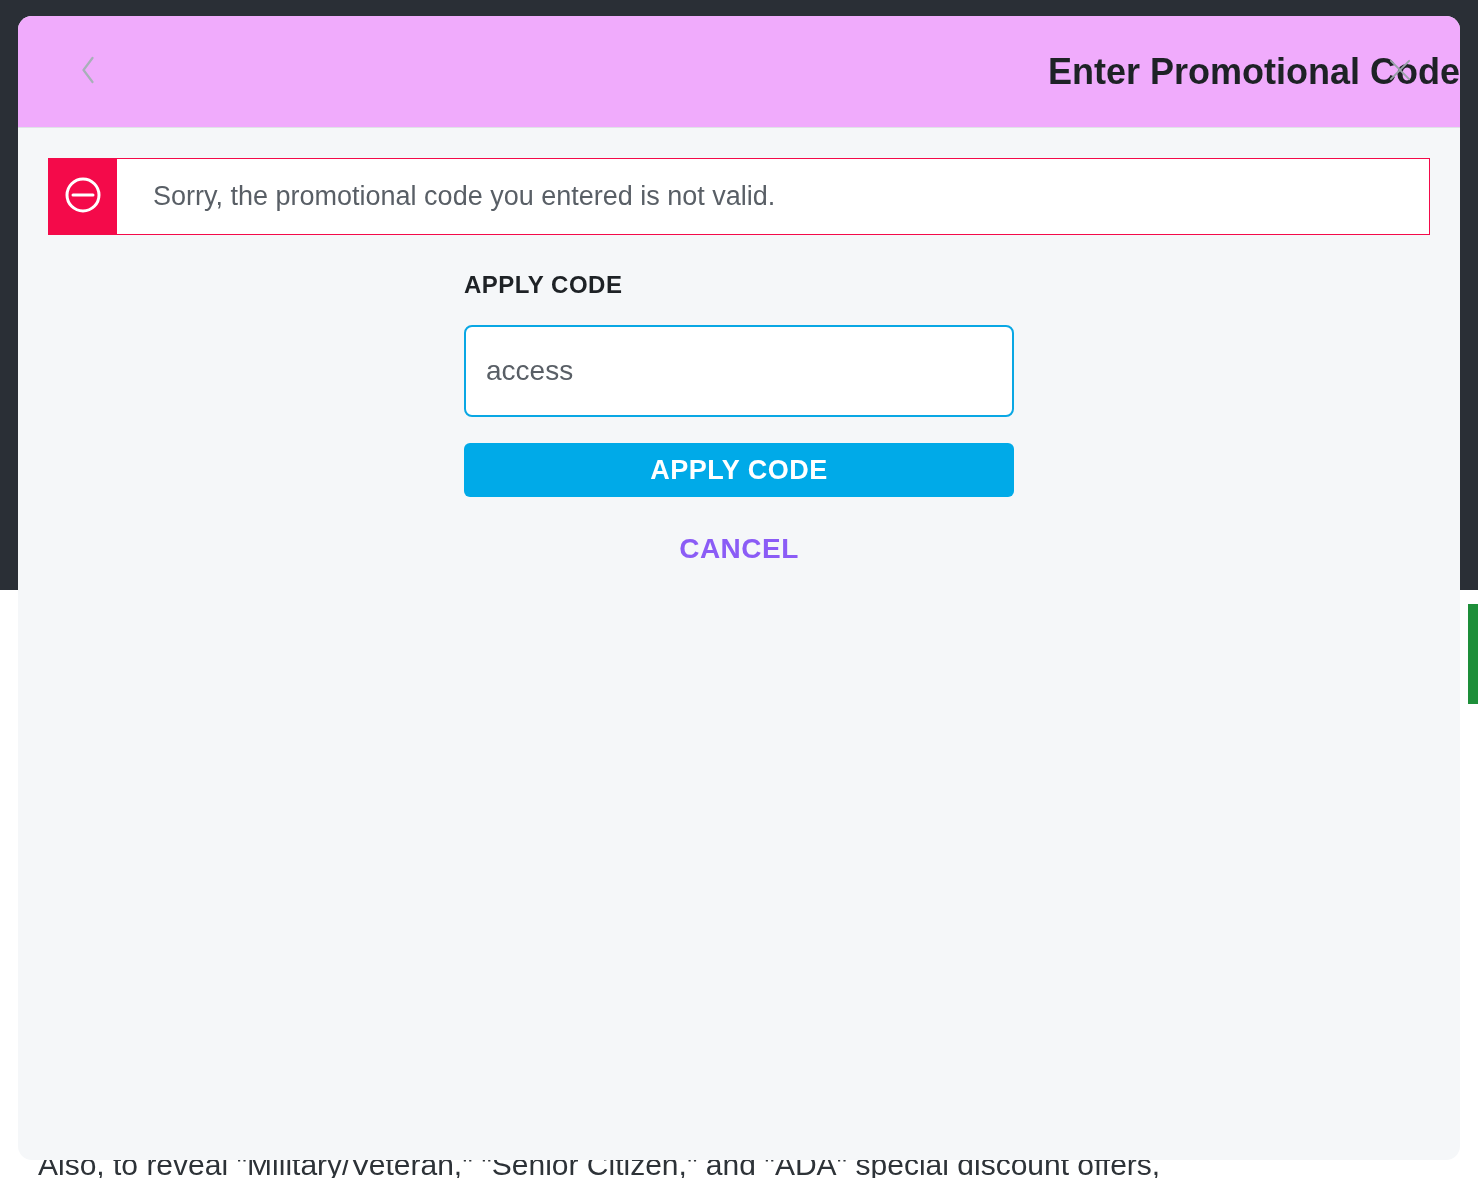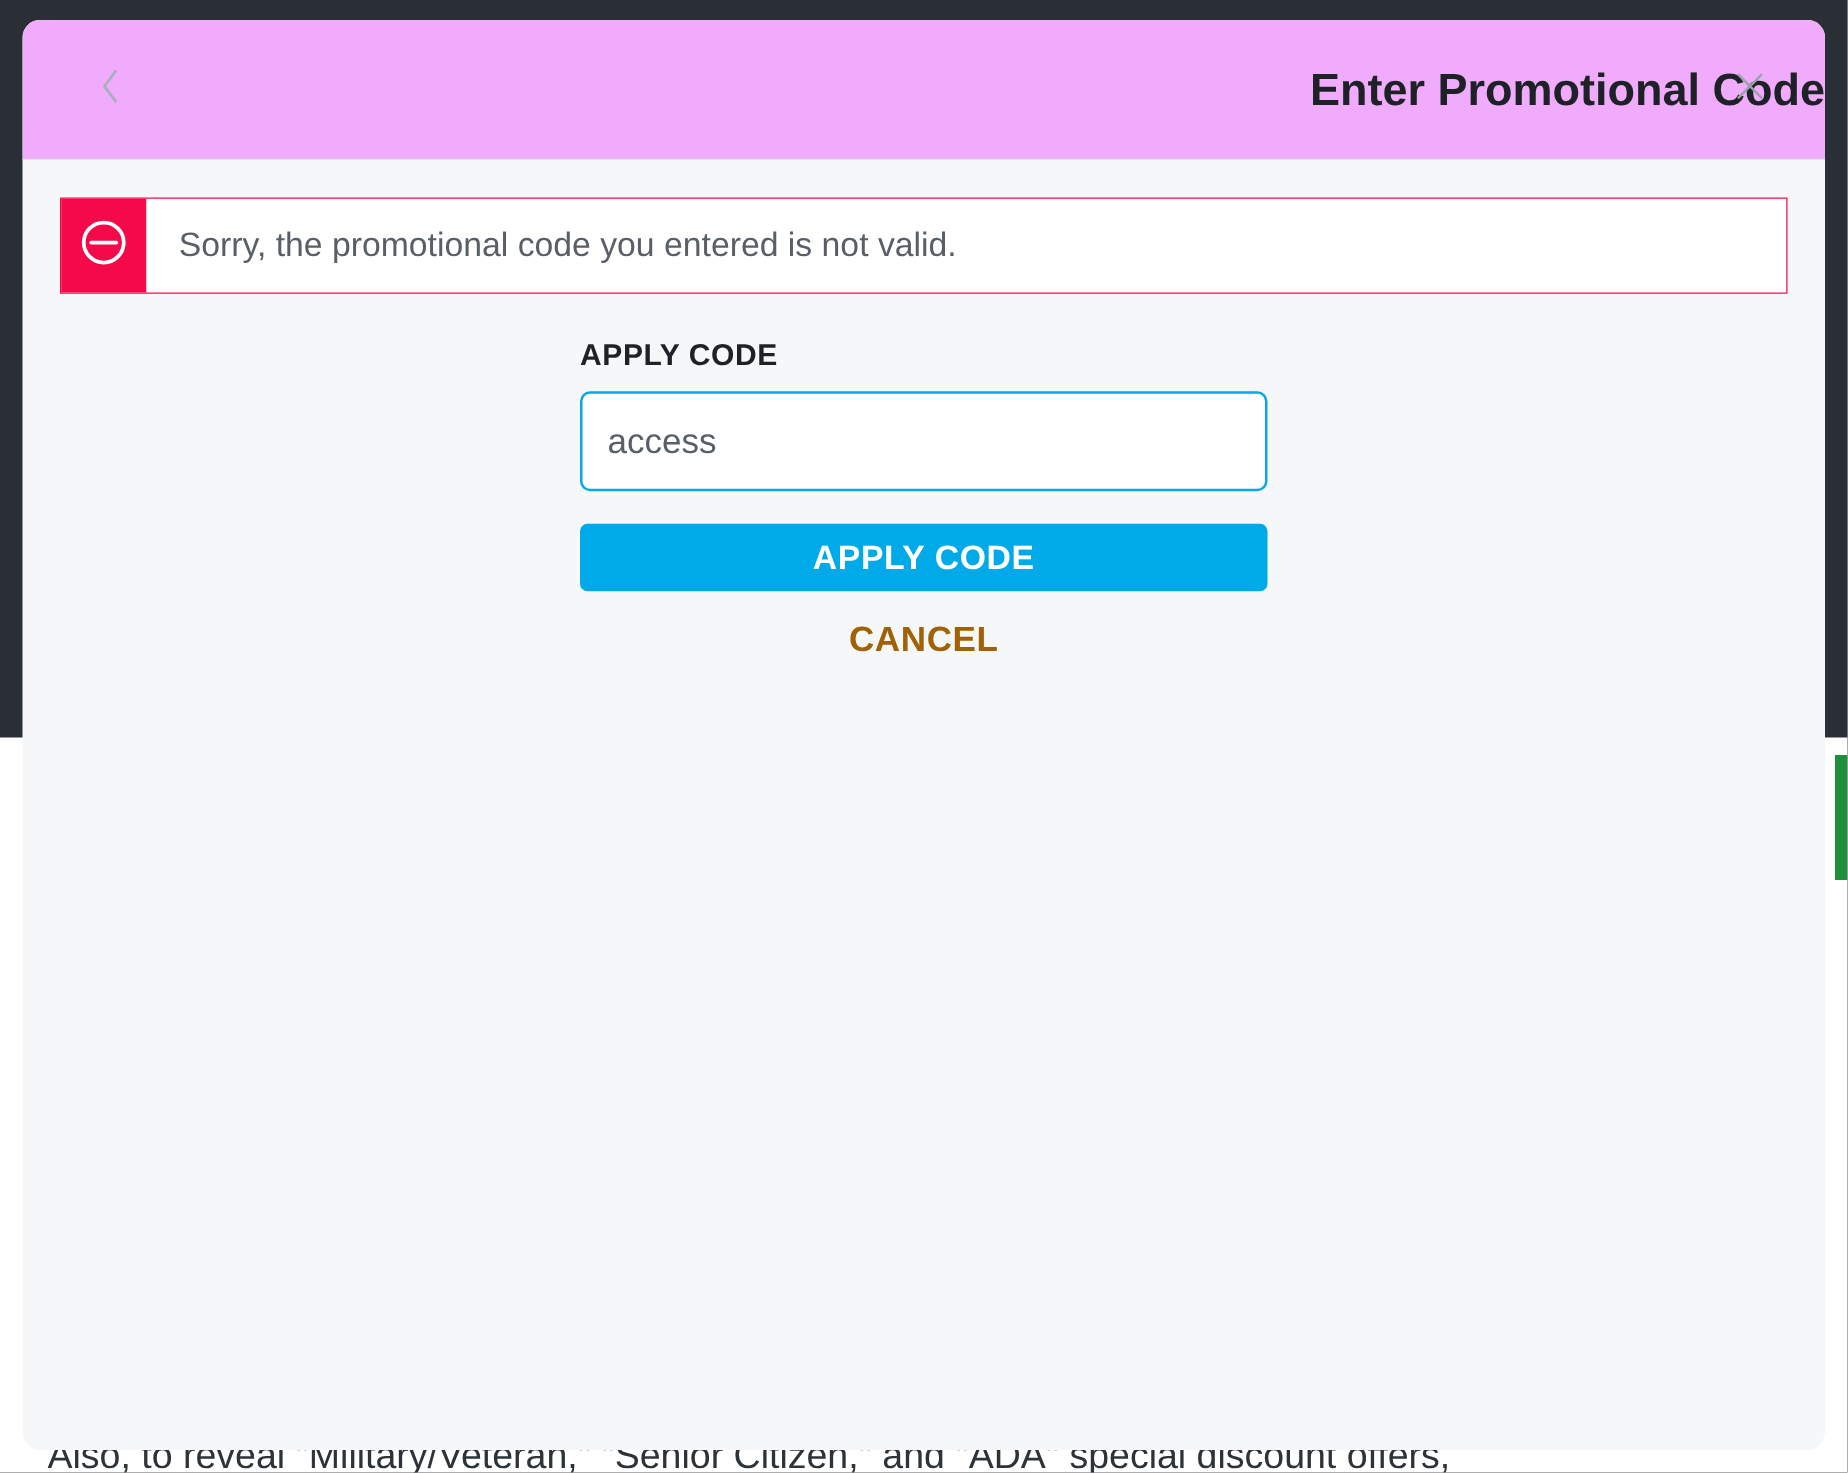--- a/index.html
+++ b/index.html
@@ -108,67 +108,68 @@
     .alert-icon-box {
       width: 68px;
       background: #f40a4a;
       display: flex;
       align-items: center;
       justify-content: center;
       flex: 0 0 68px;
     }
     .alert-icon-box svg { width: 40px; height: 40px; }
     .alert-text {
-      padding: 20px 26px;
+      padding: 20px 36px;
       color: #595f66;
       font-size: 27px;
       line-height: 1.3;
     }
     .form-wrap {
       max-width: 550px;
       margin: 0 auto;
     }
     .field-label {
       color: #1e2226;
       font-size: 24px;
       font-weight: 700;
       letter-spacing: 0.5px;
       margin-bottom: 14px;
     }
     .code-input {
       width: 100%;
-      height: 80px;
+      height: 92px;
       border: 2px solid #09a7e4;
       border-radius: 8px;
       padding: 0 20px;
       font-size: 28px;
       color: #595f66;
       background: #ffffff;
       outline: none;
+      margin-top: 12px;
     }
     .apply-btn {
       display: block;
       width: 100%;
       height: 54px;
       margin-top: 26px;
       background: #00aae8;
       color: #ffffff;
       border: none;
       border-radius: 6px;
       font-size: 27px;
       font-weight: 700;
       letter-spacing: 0.5px;
       cursor: pointer;
     }
     .cancel-btn {
       display: block;
       width: 100%;
-      margin-top: 23px;
+      margin-top: 36px;
       background: transparent;
-      color: #a16207;
+      color: #8b5cf6;
       border: none;
       font-size: 28px;
       font-weight: 600;
       letter-spacing: 0.5px;
       cursor: pointer;
       text-align: center;
     }
   </style>
 </head>
 <body>

